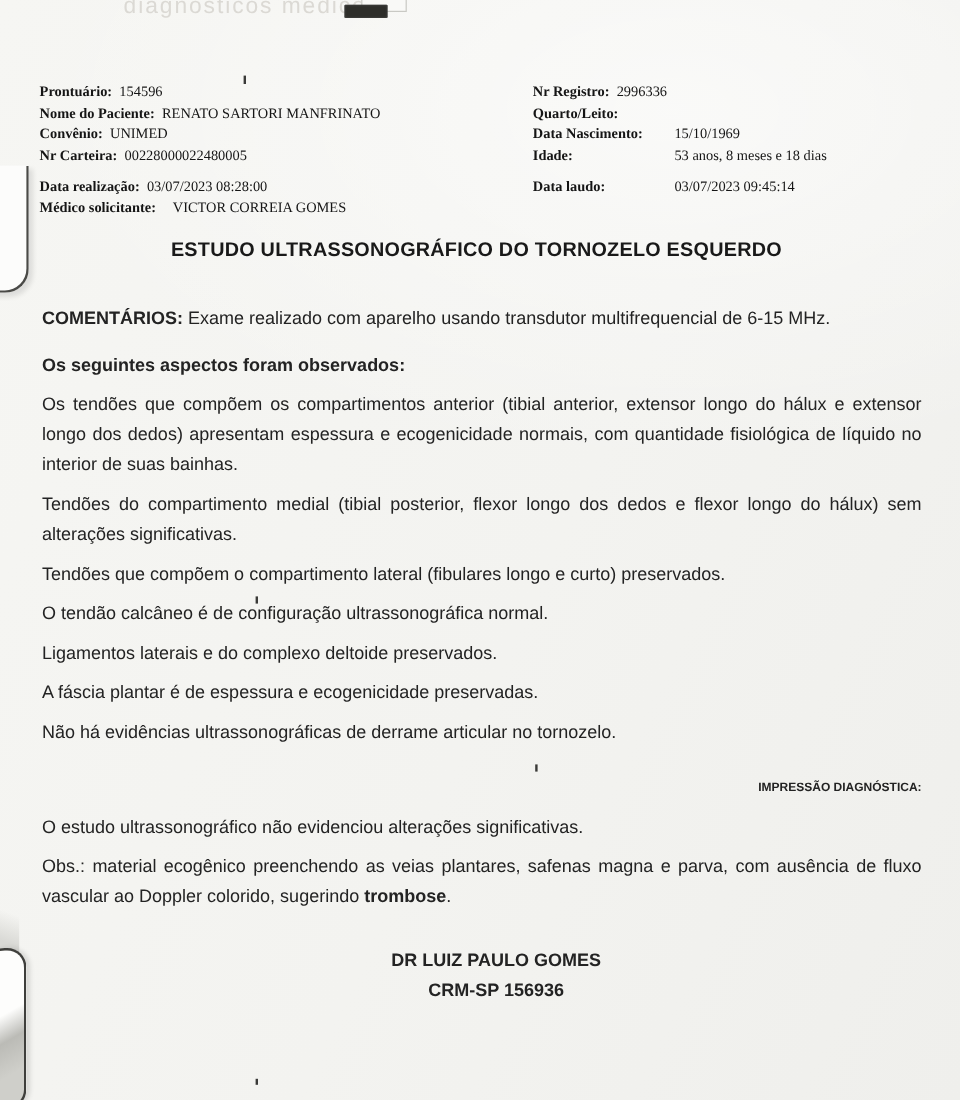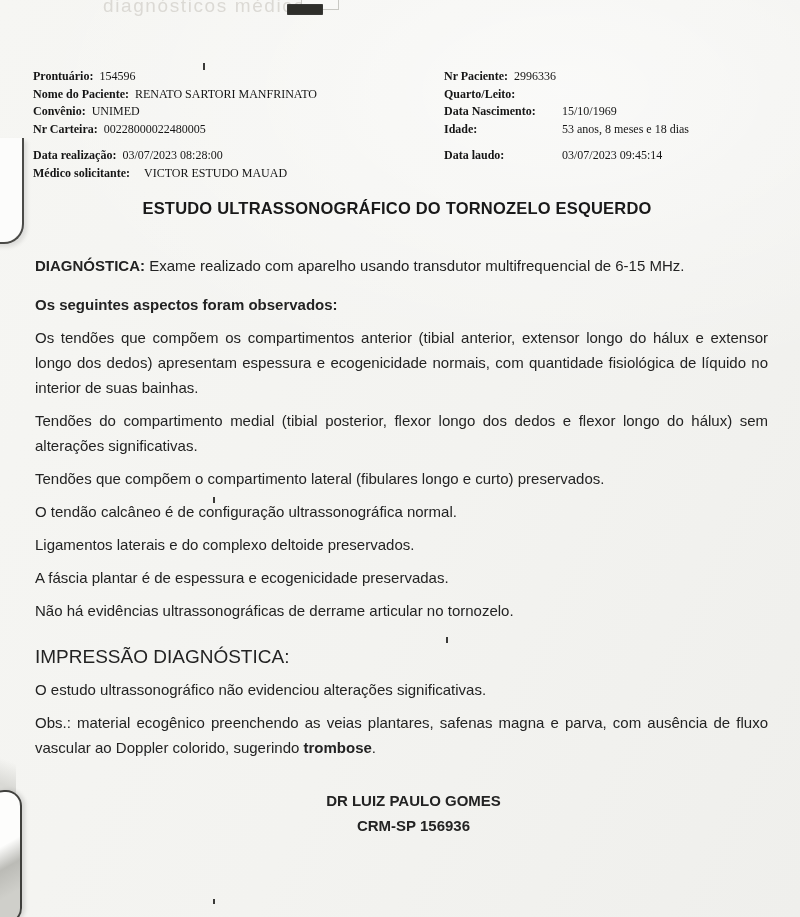--- a/index.html
+++ b/index.html
@@ -67,21 +67,21 @@
   }
   
   .doc{
     position:absolute;left:35px;right:32px;top:253px;
     font-family:"Liberation Sans",sans-serif;font-size:15px;line-height:25px;color:#232323;
   }
   .doc p{margin:0 0 8px;}
   .just{text-align:justify;}
   .b{font-weight:bold;}
   .comments-line{margin-bottom:14px !important;}
-  .impr-head{margin-top:21px !important;font-weight:normal;font-size:19px;}
+  .impr-head{margin-top:21px !important;font-weight:bold;font-size:10px;text-align:right;}
   .sig{margin-top:28px !important;text-align:center;font-weight:bold;transform:translateX(12px);}
   .sig div{line-height:25px;}
 </style>
 </head>
 <body>
 
 <div class="page">
 
   <div class="watermark">diagnósticos médicos</div>
   <div class="badge-outline"></div>
@@ -95,39 +95,39 @@
   <div class="speck sp4"></div>
 
   <div class="hdr hdr-left">
     <div><span class="lab">Prontuário:</span><span>154596</span></div>
     <div><span class="lab">Nome do Paciente:</span><span>RENATO SARTORI MANFRINATO</span></div>
     <div><span class="lab">Convênio:</span><span>UNIMED</span></div>
     <div><span class="lab">Nr Carteira:</span><span>00228000022480005</span></div>
   </div>
 
   <div class="hdr hdr-right">
-    <div><span class="lab">Nr Paciente:</span><span>2996336</span></div>
+    <div><span class="lab">Nr Registro:</span><span>2996336</span></div>
     <div><span class="lab">Quarto/Leito:</span><span></span></div>
     <div><span class="lab lbl118">Data Nascimento:</span><span>15/10/1969</span></div>
     <div><span class="lab lbl118">Idade:</span><span>53 anos, 8 meses e 18 dias</span></div>
   </div>
 
   <div class="hdr hdr-real">
     <div><span class="lab">Data realização:</span><span>03/07/2023 08:28:00</span></div>
-    <div><span class="lab gap12">Médico solicitante:</span><span>VICTOR ESTUDO MAUAD</span></div>
+    <div><span class="lab gap12">Médico solicitante:</span><span>VICTOR CORREIA GOMES</span></div>
   </div>
 
   <div class="hdr hdr-laudo">
     <div><span class="lab lbl118">Data laudo:</span><span>03/07/2023 09:45:14</span></div>
   </div>
 
   <div class="title">ESTUDO ULTRASSONOGRÁFICO DO TORNOZELO ESQUERDO</div>
 
   <div class="doc">
-    <p class="comments-line"><span class="b">DIAGNÓSTICA:</span><span> Exame realizado com aparelho usando transdutor multifrequencial de 6-15 MHz.</span></p>
+    <p class="comments-line"><span class="b">COMENTÁRIOS:</span><span> Exame realizado com aparelho usando transdutor multifrequencial de 6-15 MHz.</span></p>
     <p class="b">Os seguintes aspectos foram observados:</p>
     <p class="just">Os tendões que compõem os compartimentos anterior (tibial anterior, extensor longo do hálux e extensor longo dos dedos) apresentam espessura e ecogenicidade normais, com quantidade fisiológica de líquido no interior de suas bainhas.</p>
     <p class="just">Tendões do compartimento medial (tibial posterior, flexor longo dos dedos e flexor longo do hálux) sem alterações significativas.</p>
     <p>Tendões que compõem o compartimento lateral (fibulares longo e curto) preservados.</p>
     <p>O tendão calcâneo é de configuração ultrassonográfica normal.</p>
     <p>Ligamentos laterais e do complexo deltoide preservados.</p>
     <p>A fáscia plantar é de espessura e ecogenicidade preservadas.</p>
     <p>Não há evidências ultrassonográficas de derrame articular no tornozelo.</p>
 
     <p class="impr-head">IMPRESSÃO DIAGNÓSTICA:</p>

